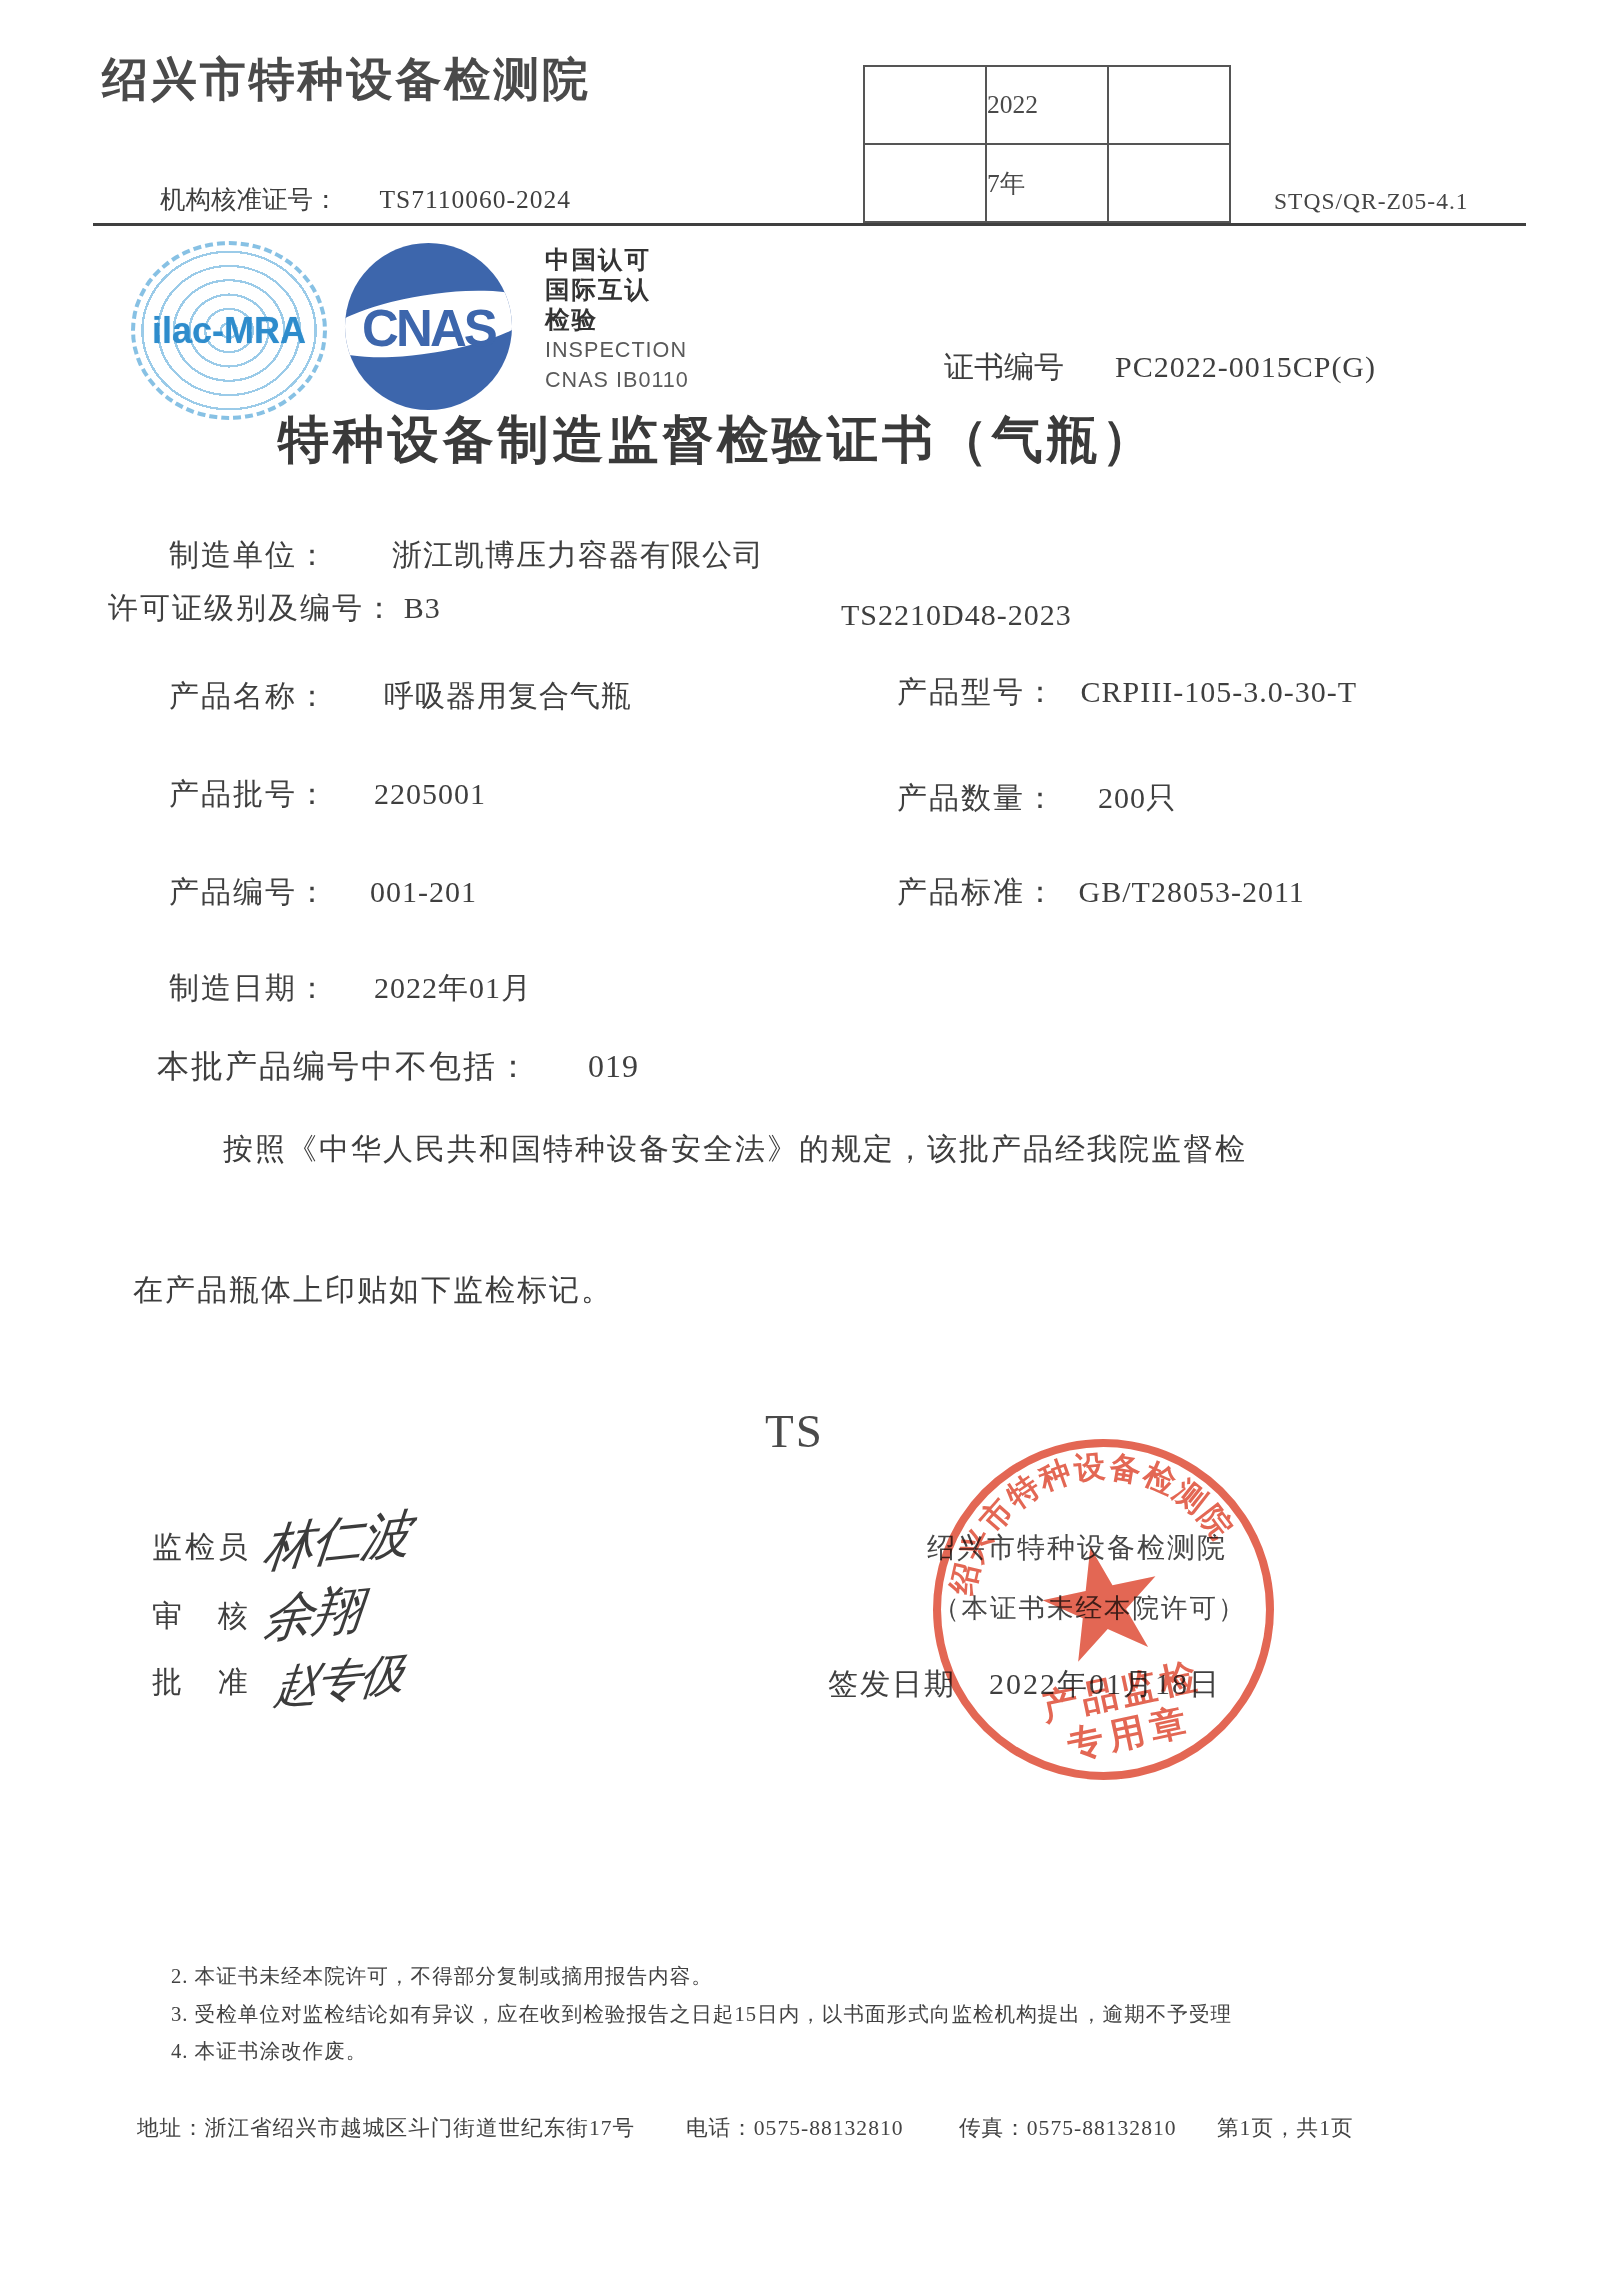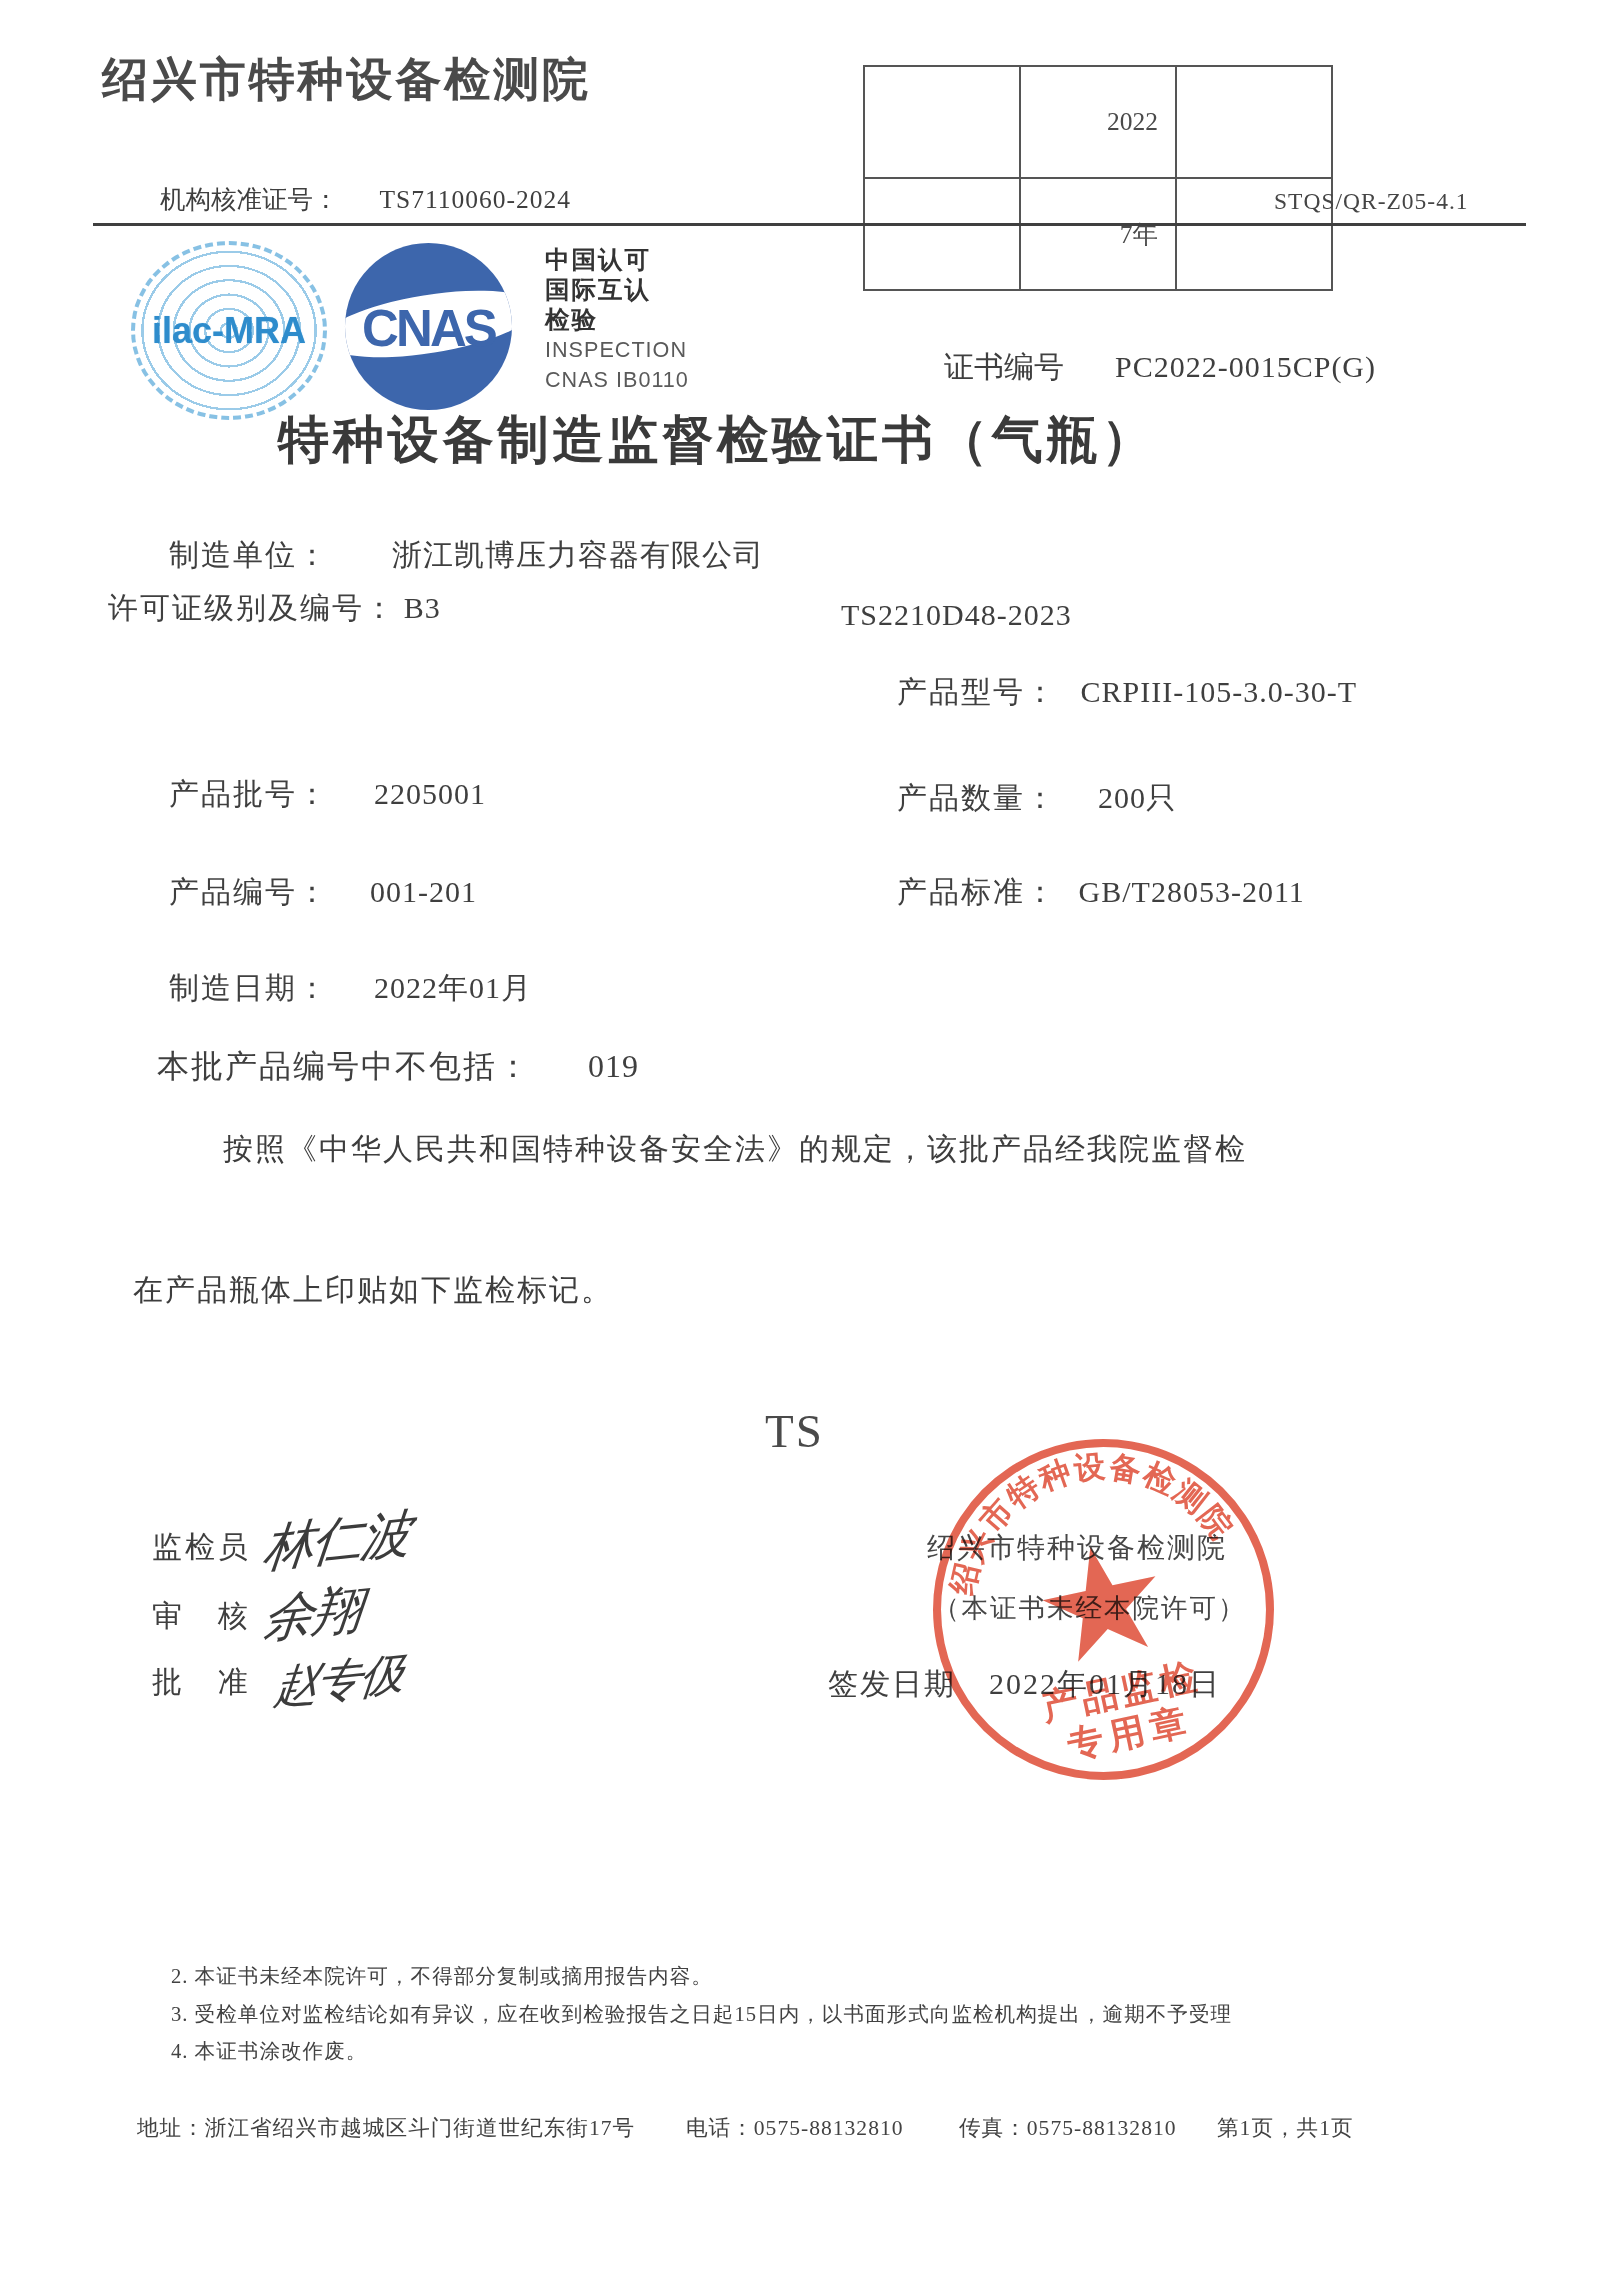--- a/index.html
+++ b/index.html
@@ -12,22 +12,22 @@
   .abs { position:absolute; }
 
   
   .inst-name { left:102px; top:49px; font-size:46px; font-weight:bold; letter-spacing:2.9px; color:#4a4a4a; }
   .approval-line { left:160px; top:182px; font-size:25.5px; }
   .approval-line .val { margin-left:41px; letter-spacing:1px; }
   .form-code { left:1274px; top:188px; font-size:23.5px; letter-spacing:1px; color:#454545; }
 
   .year-table { left:863px; top:65px; border-collapse:collapse; }
   .year-table td {
-    width:120px; height:76px; border:2px solid #555; text-align:right;
-    font-size:25.5px; color:#4a4a4a; padding:17px;
+    width:120px; height:76px; border:2px solid #555; text-align:left;
+    font-size:25.5px; color:#4a4a4a; padding:0;
   }
 
   .rule { left:93px; top:223px; width:1433px; height:2.9px; background:#3f3f3f; }
 
   
   .ilac-badge {
     left:135px; top:245px; width:188px; height:171px; border-radius:50%;
     background:
       repeating-radial-gradient(ellipse at center,
         rgba(72,160,214,0) 0 6.9px, rgba(72,160,214,.55) 6.9px 9.3px, rgba(72,160,214,0) 9.3px 15.7px);
@@ -137,20 +137,23 @@
 
   <div class="abs field" style="left:169px; top:535px;">
     <span class="f-lab">制造单位：</span><span style="margin-left:63px;">浙江凯博压力容器有限公司</span>
   </div>
 
   <div class="abs field" style="left:108px; top:588px;">
     <span class="f-lab">许可证级别及编号：</span><span style="margin-left:7.8px;">B3</span>
   </div>
   <div class="abs field" style="left:841px; top:598px;">TS2210D48-2023</div>
 
+  <div class="abs field" style="left:169px; top:676px;">
+    <span class="f-lab">产品名称：</span><span style="margin-left:55px;">呼吸器用复合气瓶</span>
+  </div>
   <div class="abs field" style="left:897px; top:672px;">
     <span class="f-lab">产品型号：</span><span style="margin-left:23.5px;">CRPIII-105-3.0-30-T</span>
   </div>
 
   <div class="abs field" style="left:169px; top:774px;">
     <span class="f-lab">产品批号：</span><span style="margin-left:45px;">2205001</span>
   </div>
   <div class="abs field" style="left:897px; top:778px;">
     <span class="f-lab">产品数量：</span><span style="margin-left:41px;">200只</span>
   </div>

